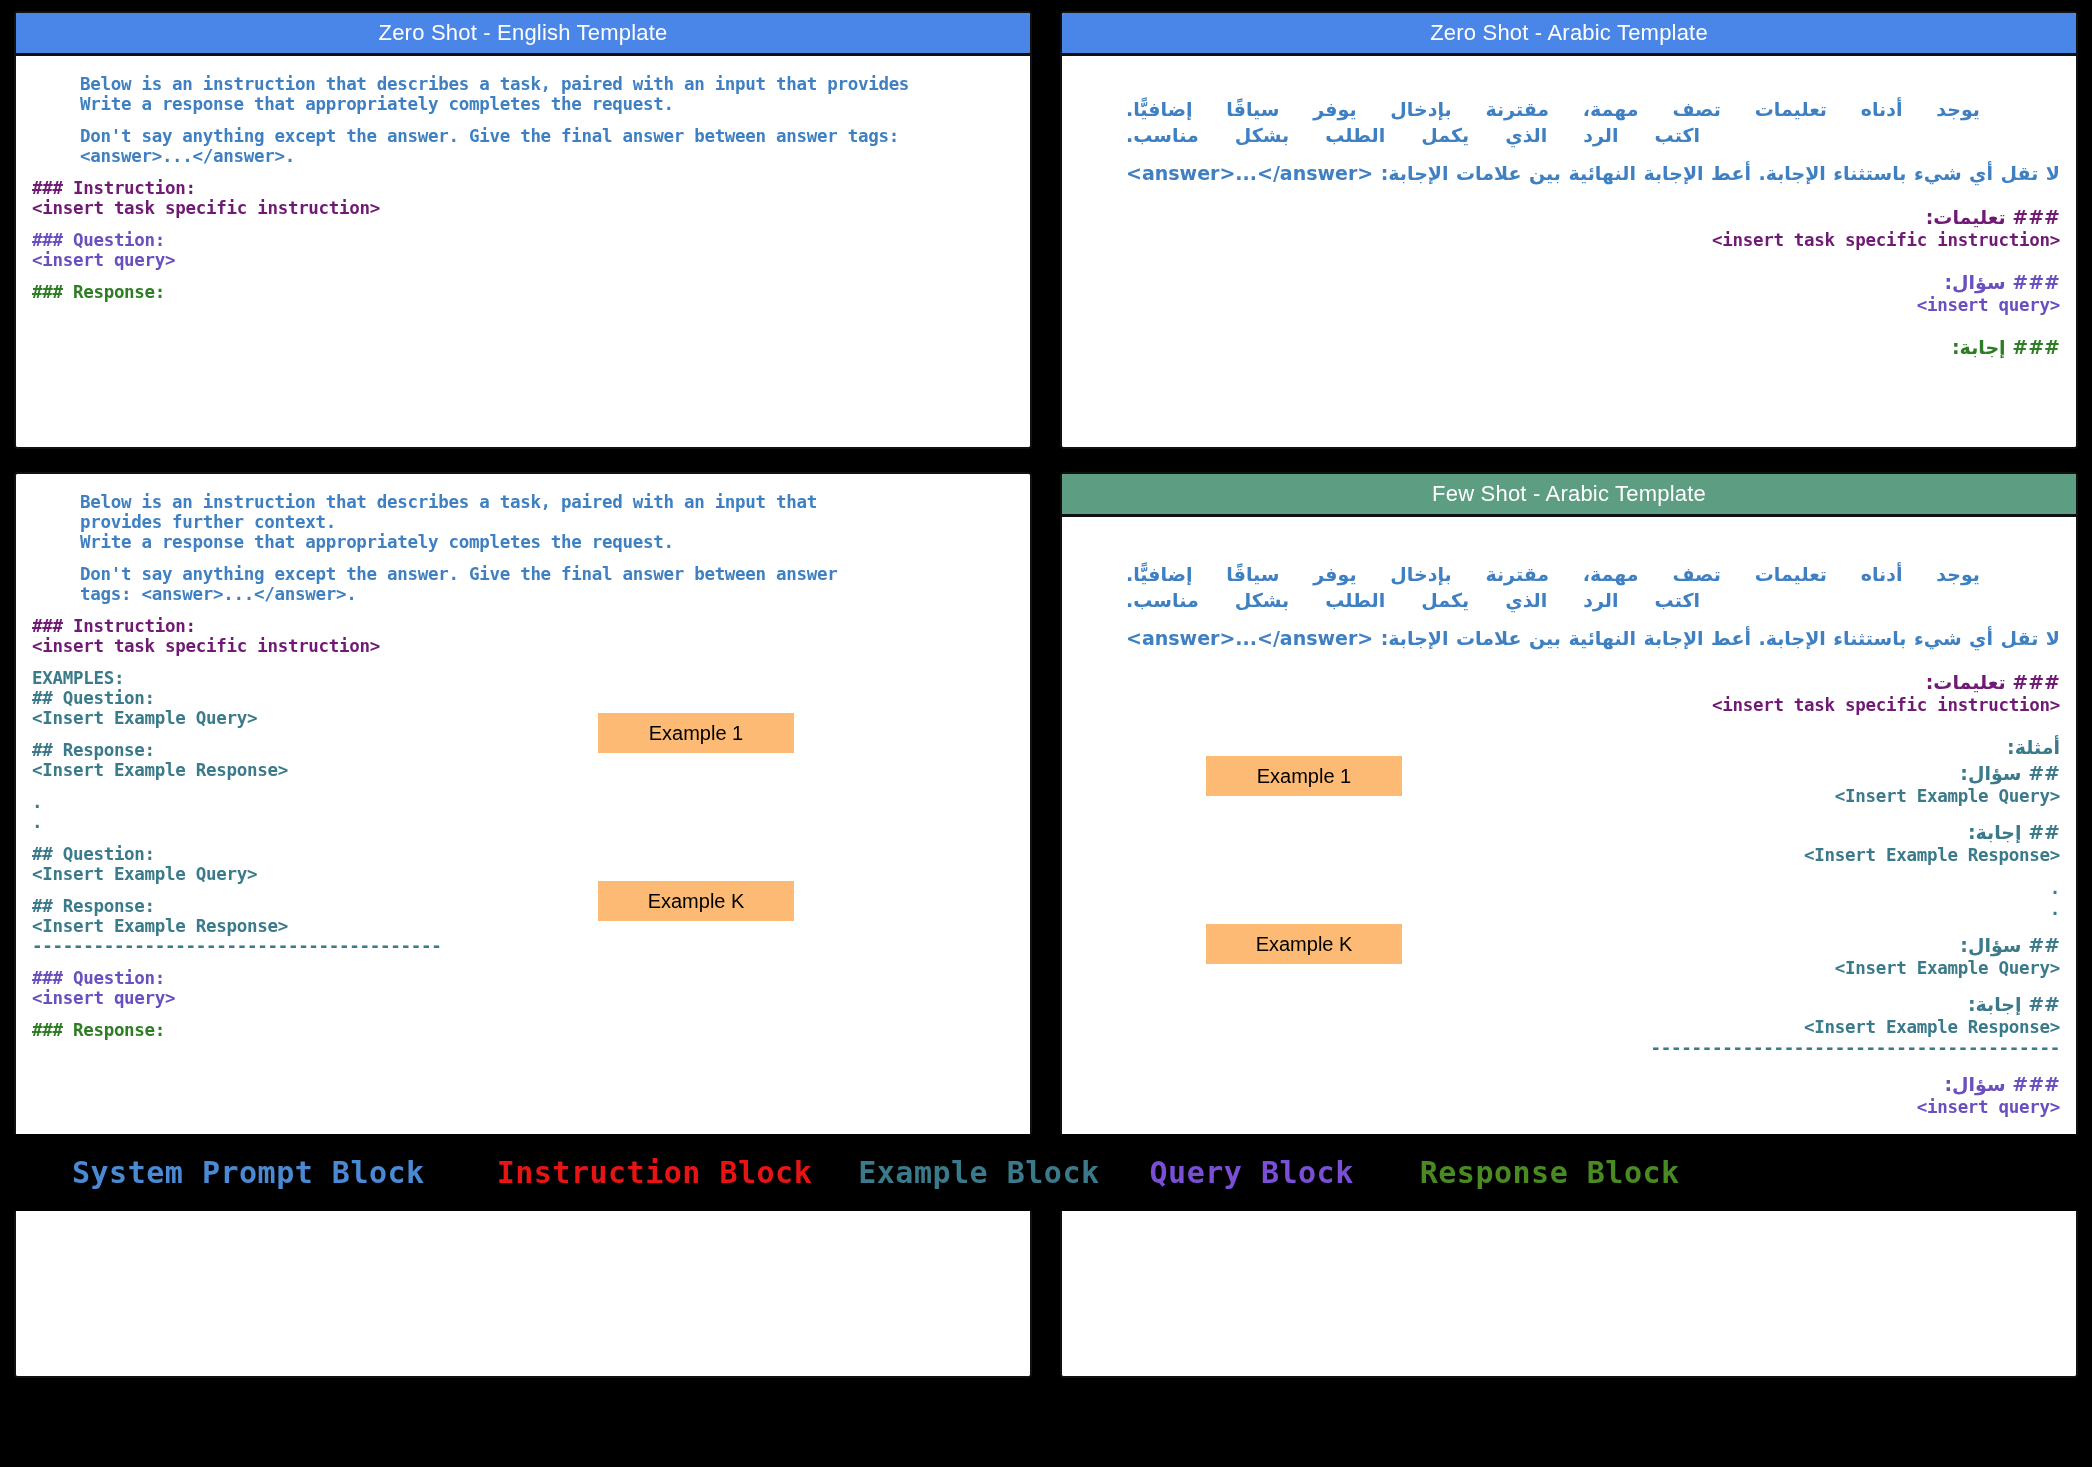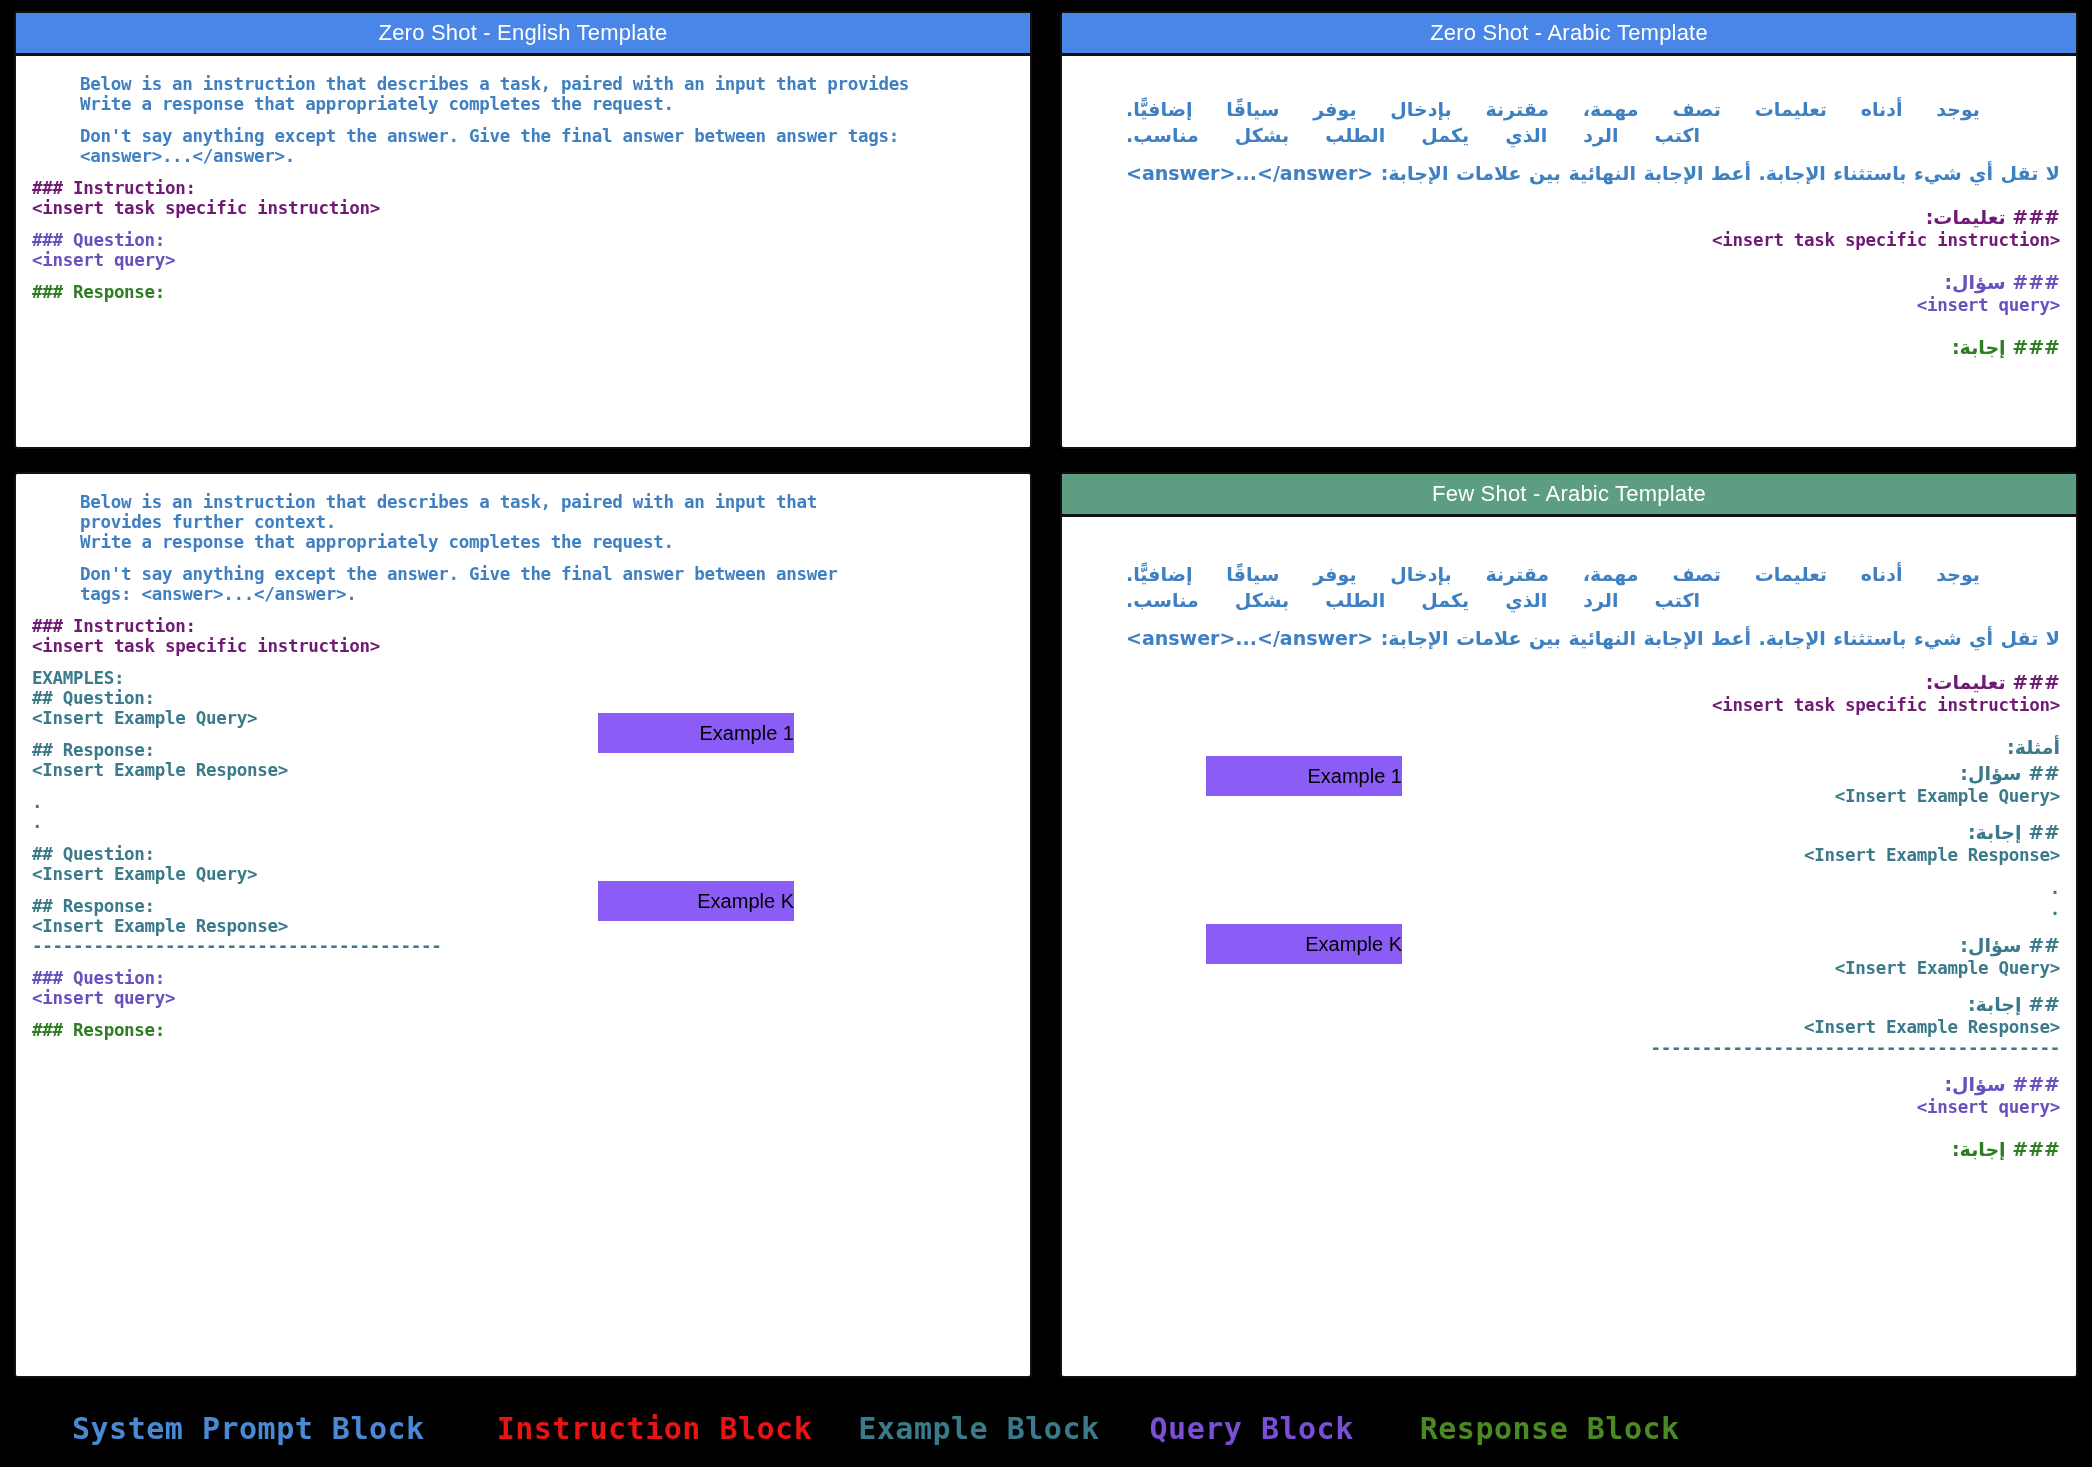--- a/index.html
+++ b/index.html
@@ -11,21 +11,21 @@
   body {
     width: 2092px;
     height: 1467px;
     font-family: "DejaVu Sans Mono", monospace;
     overflow: hidden;
   }
 
   .board {
     position: relative;
     width: 2092px;
-    height: 1467px;
+    height: 1211px;
     background: #000000;
     box-sizing: border-box;
   }
 
   
   .grid {
     position: absolute;
     left: 0;
     top: 0;
     width: 2092px;
@@ -129,27 +129,27 @@
     white-space: normal;
     text-align: justify;
     text-align-last: justify;
   }
 
   
   .ex-box {
     position: absolute;
     width: 196px;
     height: 40px;
-    background: #8b5cf6;
+    background: #fdba74;
     color: #000000;
     font-family: "Liberation Sans", sans-serif;
     font-weight: 400;
     font-size: 20px;
     line-height: 40px;
-    text-align: right;
+    text-align: center;
     direction: ltr;
   }
 
   
   .legend {
     position: absolute;
     left: 0;
     bottom: 0;
     width: 2092px;
     height: 77px;

